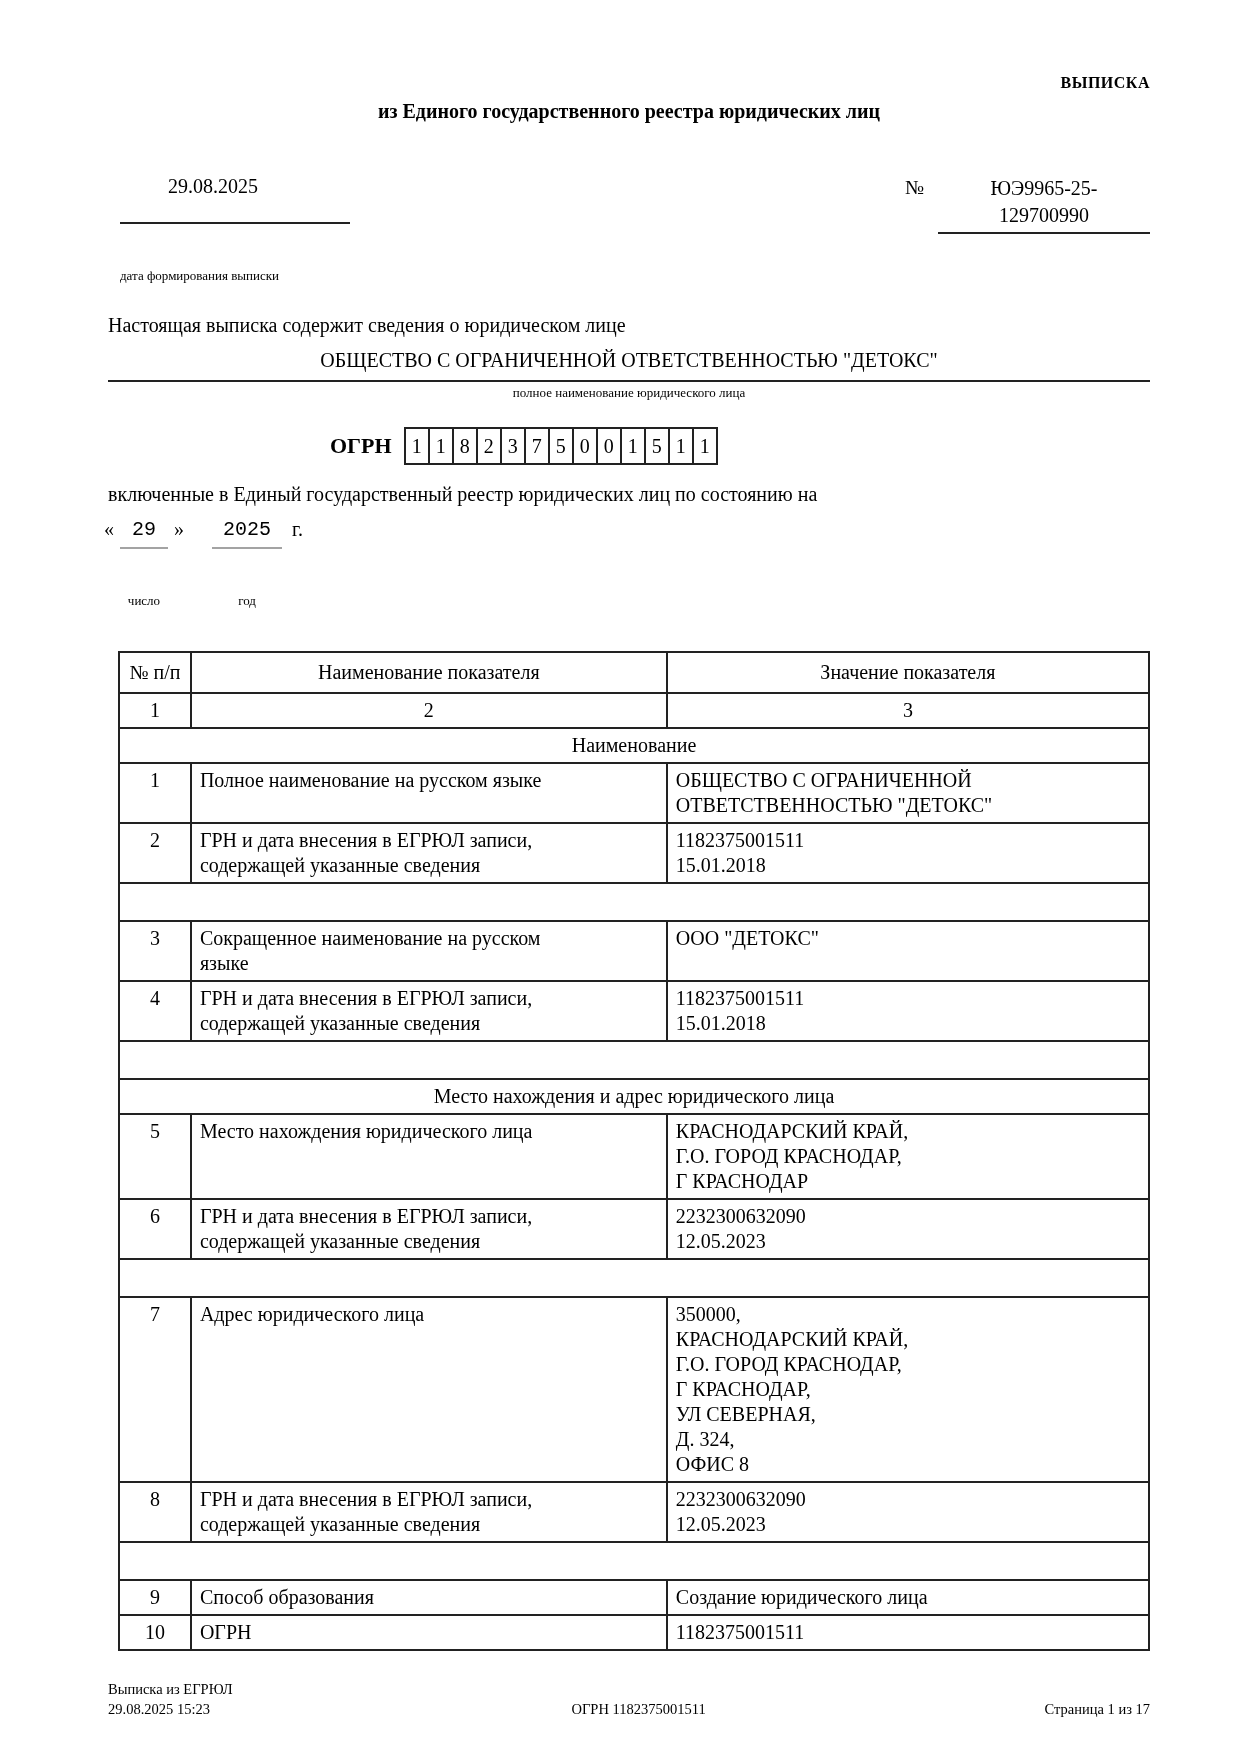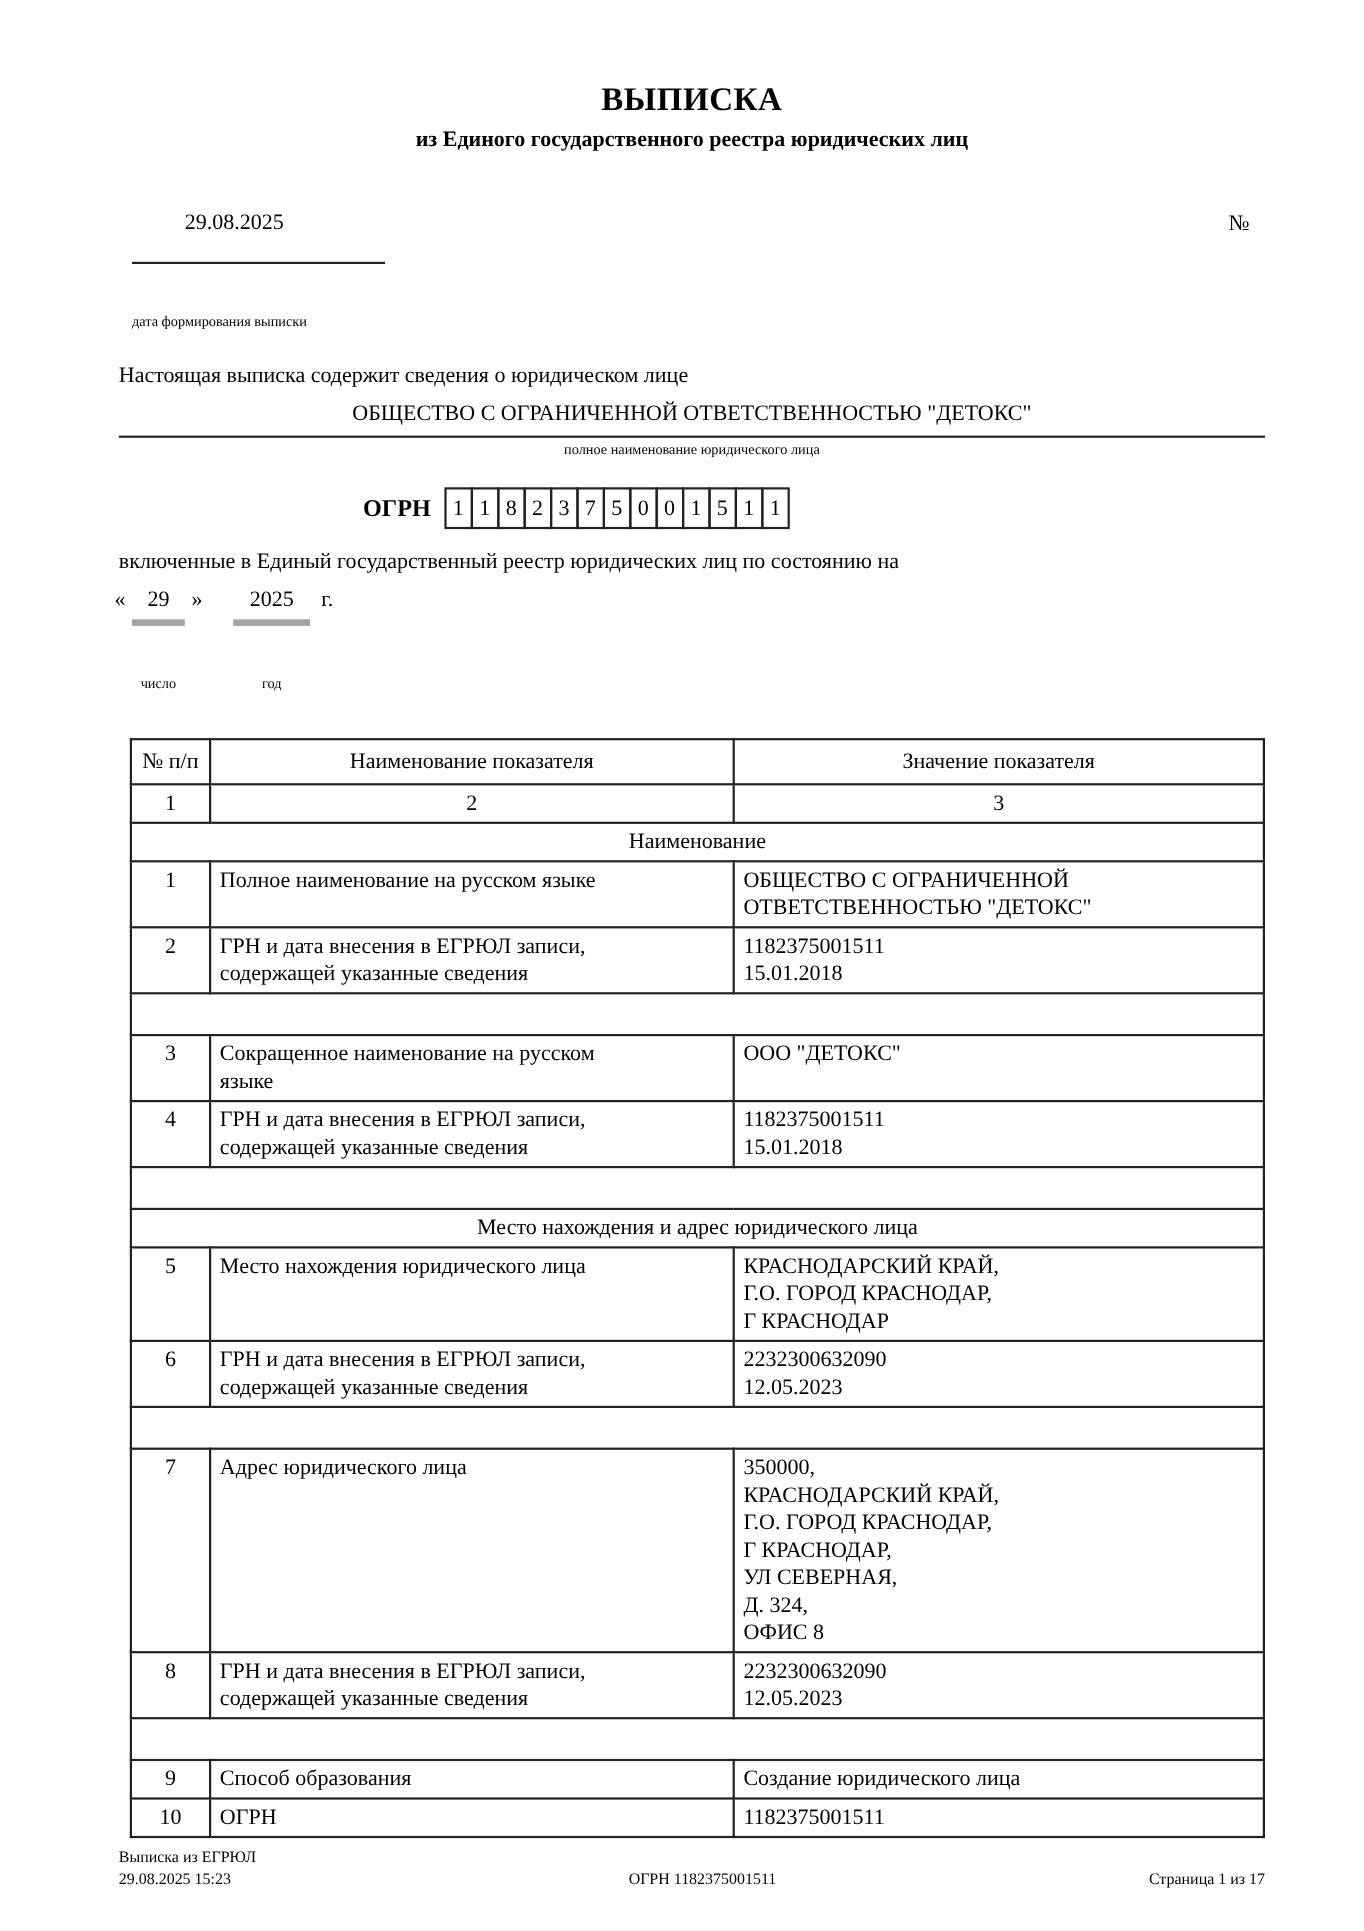--- a/index.html
+++ b/index.html
@@ -8,23 +8,23 @@
   .page {
     position: relative;
     width: 1240px;
     height: 1755px;
     background: #ffffff;
     margin: 0 auto;
     padding: 60px 90px 0 108px;
     overflow: hidden;
   }
   .doc-title {
-    text-align: center;
+    text-align: right;
     font-weight: bold;
-    font-size: 30px;
+    font-size: 16px;
     letter-spacing: 0.5px;
     margin-top: 14px;
   }
   .doc-subtitle {
     text-align: center;
     font-weight: bold;
     font-size: 20px;
     margin-top: 8px;
   }
   
@@ -107,21 +107,22 @@
     margin-top: 10px;
     margin-left: -4px;
     display: flex;
     align-items: flex-start;
     font-size: 20px;
   }
   .asof-quote { padding-top: 2px; }
   .asof-field { text-align: center; }
   .asof-value {
     padding: 2px 0 6px 0;
-    border-bottom: 6px solid #a3a3a3;
+    border-bottom: 2px solid #a3a3a3;
+    font-family: Liberation Mono, monospace;
   }
   .asof-day { width: 48px; margin: 0 6px; }
   .asof-month { width: 184px; margin-left: 14px; }
   .asof-year { width: 70px; margin-left: 28px; }
   .asof-suffix { margin-left: 10px; padding-top: 2px; }
   .asof-field .small-caption { text-align: center; }
   
   table.register {
     margin-top: 42px;
     margin-left: 10px;
@@ -178,20 +179,24 @@
   <div class="doc-title">ВЫПИСКА</div>
   <div class="doc-subtitle">из Единого государственного реестра юридических лиц</div>
 
   <div class="hdr-row">
     <div class="date-block">
       <div class="date-field">29.08.2025</div>
       <div class="small-caption">дата формирования выписки</div>
     </div>
     <div class="num-block">
       <span class="num-sign">№</span>
+      <div class="num-field">
+        <div>ЮЭ9965-25-</div>
+        <div>129700990</div>
+      </div>
     </div>
   </div>
 
   <div class="intro-lead">Настоящая выписка содержит сведения о юридическом лице</div>
 
   <div class="full-name-wrap">ОБЩЕСТВО С ОГРАНИЧЕННОЙ ОТВЕТСТВЕННОСТЬЮ "ДЕТОКС"</div>
   <div class="full-name-caption">полное наименование юридического лица</div>
 
   <div class="ogrn-row">
     <span class="ogrn-label">ОГРН</span>

